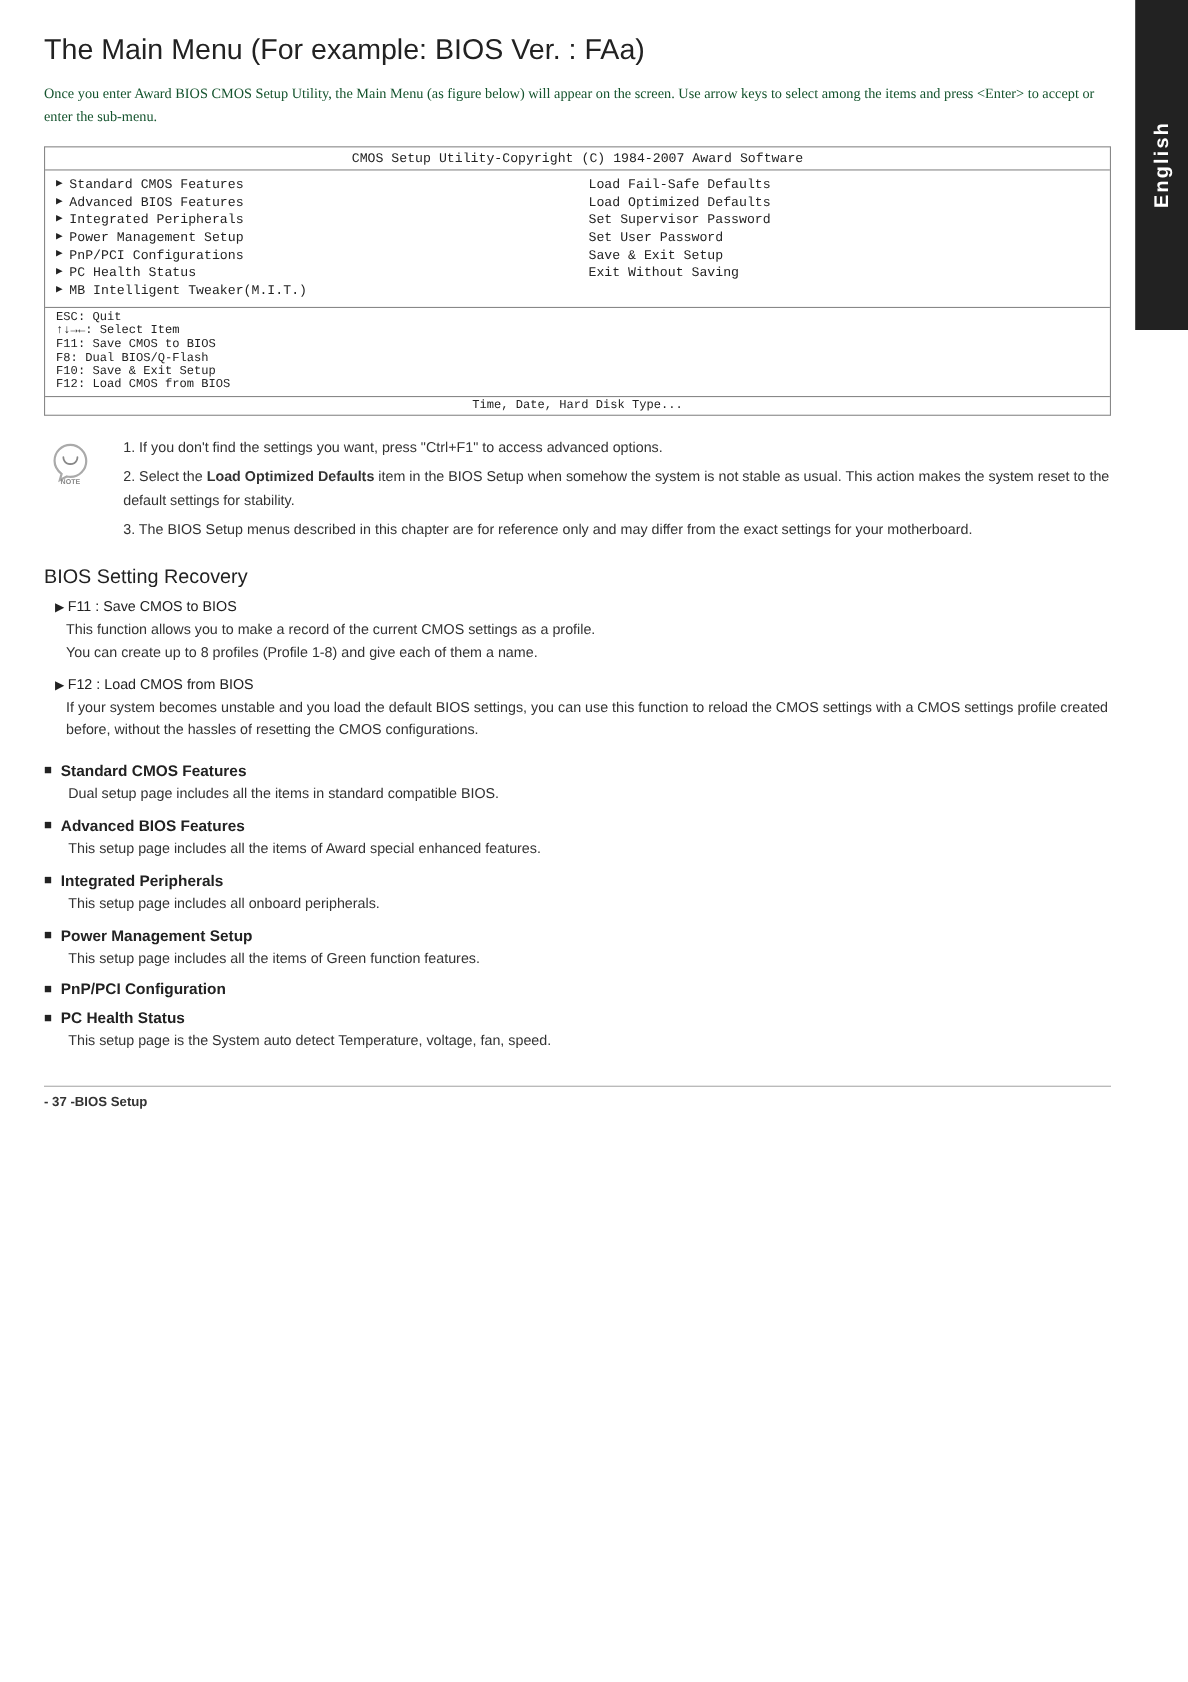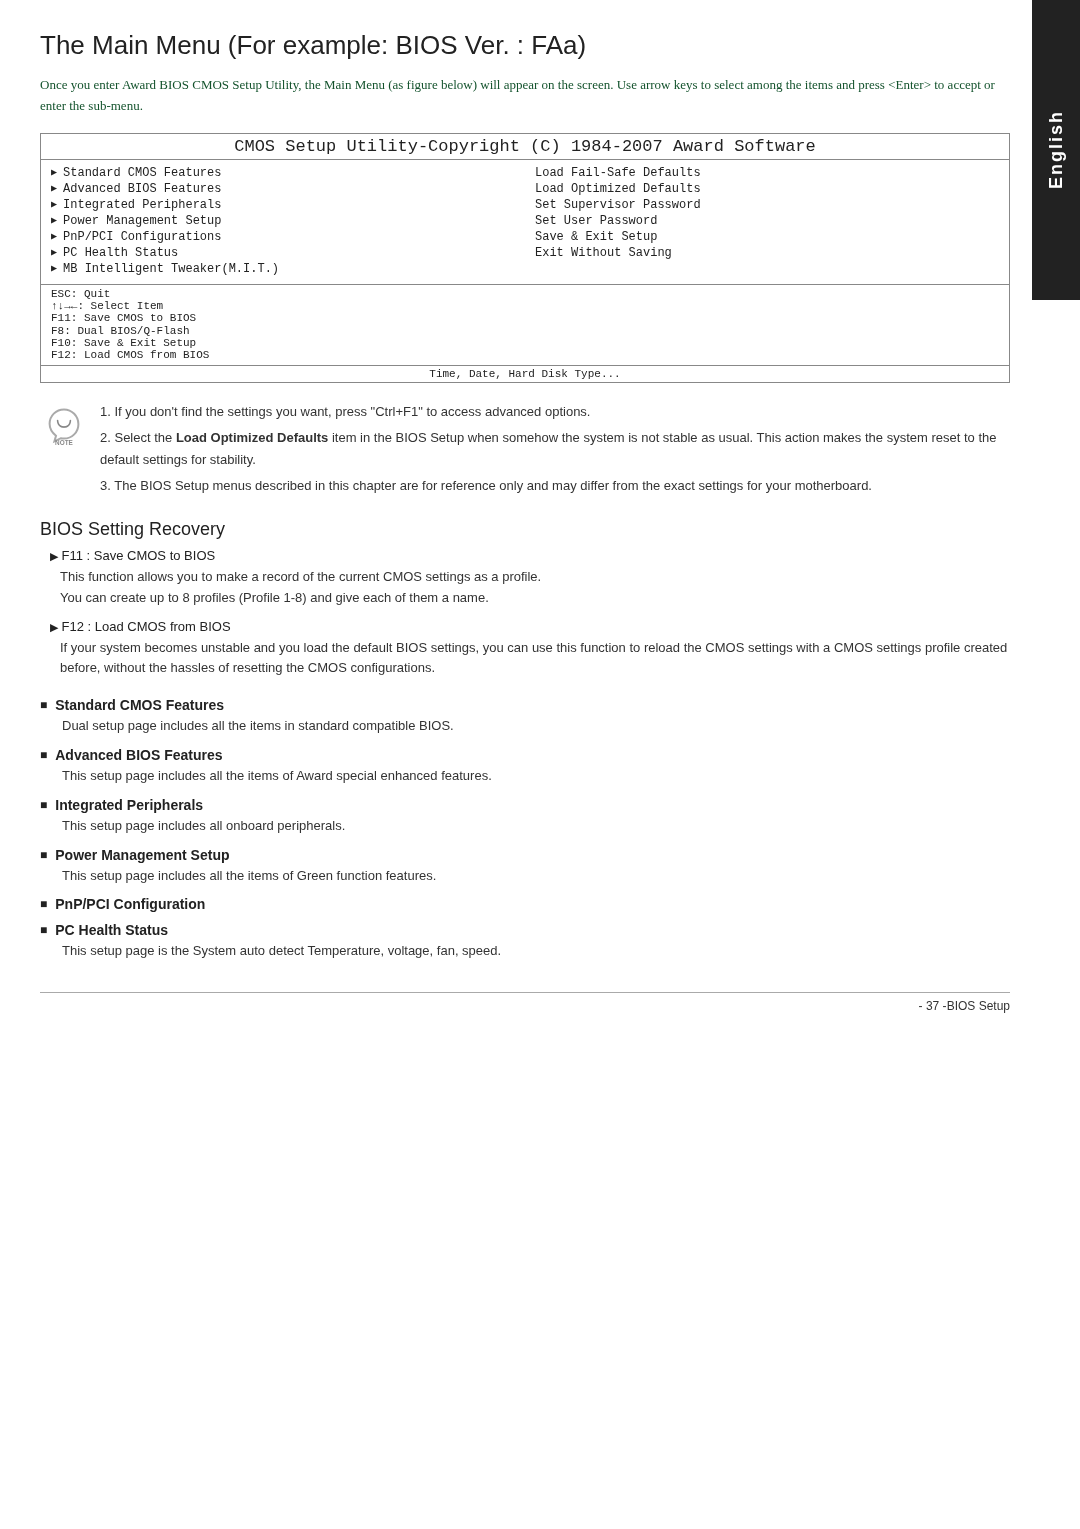--- a/index.html
+++ b/index.html
@@ -58,21 +58,21 @@
       border: 1px solid #888;
       margin-bottom: 18px;
       font-family: 'Courier New', Courier, monospace;
       font-size: 12px;
       background: #fff;
     }
     .bios-header {
       text-align: center;
       border-bottom: 1px solid #888;
       padding: 3px 0;
-      font-size: 17px;
+      font-size: 12px;
     }
     .bios-body {
       display: flex;
       padding: 6px 10px;
     }
     .bios-left {
       flex: 1;
       padding-right: 10px;
     }
     .bios-right {
@@ -125,20 +125,21 @@
     }
     .note-icon svg {
       width: 48px;
       height: 48px;
     }
     .notes-list {
       flex: 1;
       font-size: 13px;
       line-height: 1.7;
       color: #333;
+      margin-left: 12px;
     }
     .notes-list ol {
       list-style: none;
       padding: 0;
     }
     .notes-list ol li {
       margin-bottom: 4px;
     }
     .notes-list ol li::before {
       content: attr(data-num) '. ';
@@ -191,25 +192,26 @@
       font-size: 13px;
       color: #333;
       line-height: 1.6;
       margin-left: 22px;
     }
 
     
     .page-footer {
       border-top: 1px solid #aaa;
       display: flex;
-      justify-content: flex-end;
+      justify-content: flex-start;
       padding: 6px 0 0 0;
       font-size: 12px;
       color: #333;
       margin-top: 30px;
+      font-weight: bold;
     }
   </style>
 </head>
 <body>
 
 <div class="side-tab">
   <span>English</span>
 </div>
 
 <div class="main-content">

